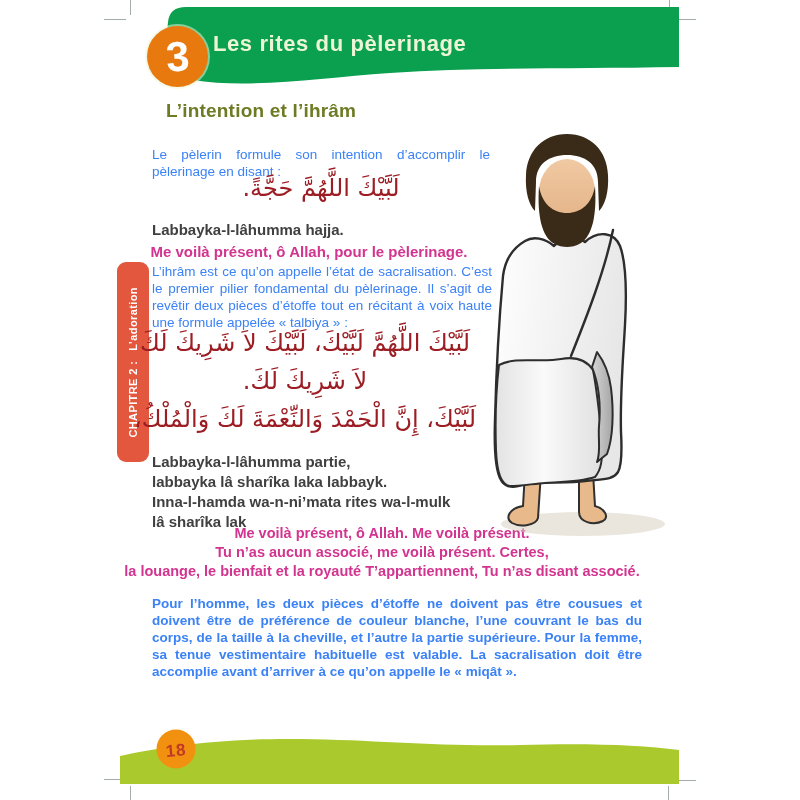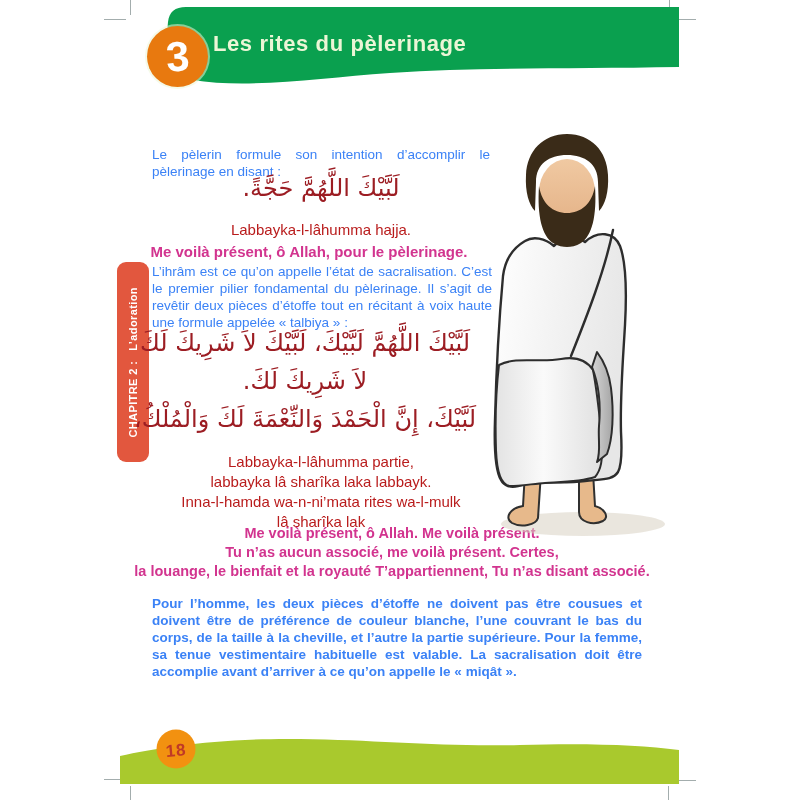--- a/index.html
+++ b/index.html
@@ -28,21 +28,21 @@
   
   .section-heading{position:absolute;left:166px;top:100px;font-size:19px;font-weight:bold;
        color:#6e7b24;letter-spacing:.2px;}
 
   
   .blk{position:absolute;}
   .body-text{font-size:13.5px;line-height:17px;text-align:justify;color:#3b82f6;}
   .arabic{direction:rtl;font-family:"DejaVu Sans",sans-serif;color:#9c1d23;text-align:center;}
   .ar-small{font-size:24px;line-height:40px;}
   .ar-big{font-size:24px;line-height:38px;}
-  .translit{color:#b91c1c;font-weight:normal;font-size:15px;line-height:20px;text-align:center;}
+  .translit{color:#404040;font-weight:bold;font-size:15px;line-height:20px;text-align:left;}
   .translation{color:#d2348f;font-weight:bold;font-size:15px;line-height:19px;text-align:center;}
   .rules{font-weight:bold;}
 
   
   .figure-svg{position:absolute;left:455px;top:120px;width:240px;height:430px;}
 
   
   .footer-svg{position:absolute;left:0;top:725px;width:800px;height:75px;}
 </style>
 </head>
@@ -65,20 +65,21 @@
   </svg>
   <div class="badge">
     <span>3</span>
   </div>
   <div class="header-title">Les rites du pèlerinage</div>
 
   <div class="tab">
     <span class="vtext"><span>CHAPITRE 2 :</span><span class="sep">&nbsp;&nbsp;</span><span>L’adoration</span></span>
   </div>
 
+  <div class="section-heading">L’intention et l’ihrâm</div>
 
   <div class="blk body-text" style="left:152px;top:146px;width:338px;">Le pèlerin formule son intention d’accomplir le pèlerinage en disant :</div>
 
   <div class="blk arabic ar-small" style="left:152px;top:168px;width:338px;">لَبَّيْكَ اللَّهُمَّ حَجَّةً.</div>
 
   <div class="blk translit" style="left:152px;top:220px;width:338px;">Labbayka-l-lâhumma hajja.</div>
   <div class="blk translation" style="left:140px;top:242px;width:338px;">Me voilà présent, ô Allah, pour le pèlerinage.</div>
 
   <div class="blk body-text" style="left:152px;top:263px;width:340px;">L’ihrâm est ce qu’on appelle l’état de sacralisation. C’est le premier pilier fondamental du pèlerinage. Il s’agit de revêtir deux pièces d’étoffe tout en récitant à voix haute une formule appelée « talbiya » :</div>
 
@@ -88,21 +89,21 @@
     <div>لَبَّيْكَ، إِنَّ الْحَمْدَ وَالنِّعْمَةَ لَكَ وَالْمُلْكُ،</div>
   </div>
 
   <div class="blk translit" style="left:152px;top:452px;width:338px;">
     <div>Labbayka-l-lâhumma partie,</div>
     <div>labbayka lâ sharîka laka labbayk.</div>
     <div>Inna-l-hamda wa-n-ni’mata rites wa-l-mulk</div>
     <div>lâ sharîka lak</div>
   </div>
 
-  <div class="blk translation" style="left:122px;top:524px;width:540px;font-size:14.5px;">
+  <div class="blk translation" style="left:112px;top:524px;width:540px;font-size:14.5px;">
     <div>Me voilà présent, ô Allah. Me voilà présent.</div>
     <div>Tu n’as aucun associé, me voilà présent. Certes,</div>
     <div>la louange, le bienfait et la royauté T’appartiennent, Tu n’as disant associé.</div>
   </div>
 
   <div class="blk body-text rules" style="left:152px;top:595px;width:490px;">Pour l’homme, les deux pièces d’étoffe ne doivent pas être cousues et doivent être de préférence de couleur blanche, l’une couvrant le bas du corps, de la taille à la cheville, et l’autre la partie supérieure. Pour la femme, sa tenue vestimentaire habituelle est valable. La sacralisation doit être accomplie avant d’arriver à ce qu’on appelle le « miqât ».</div>
 
   <svg class="figure-svg" viewBox="0 0 240 430">
     <defs>
       <linearGradient id="gRobe" x1="0" y1="0" x2="1" y2="0.25">

